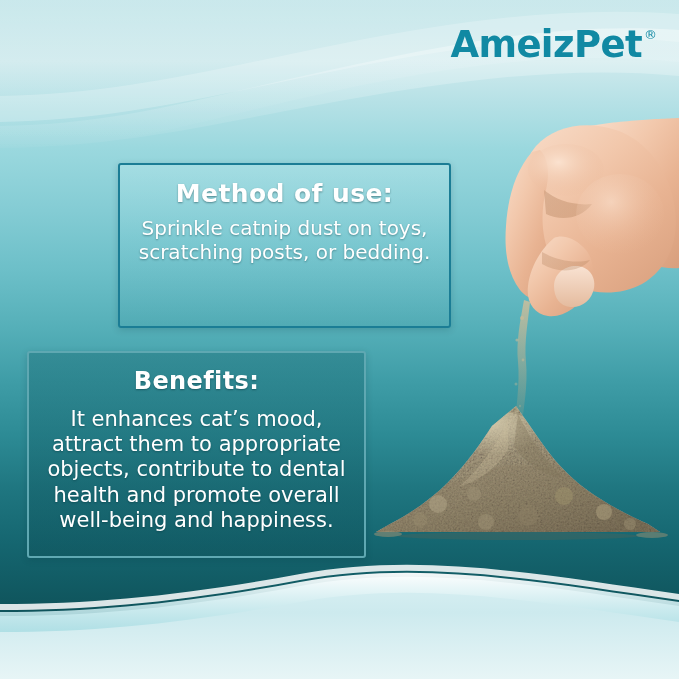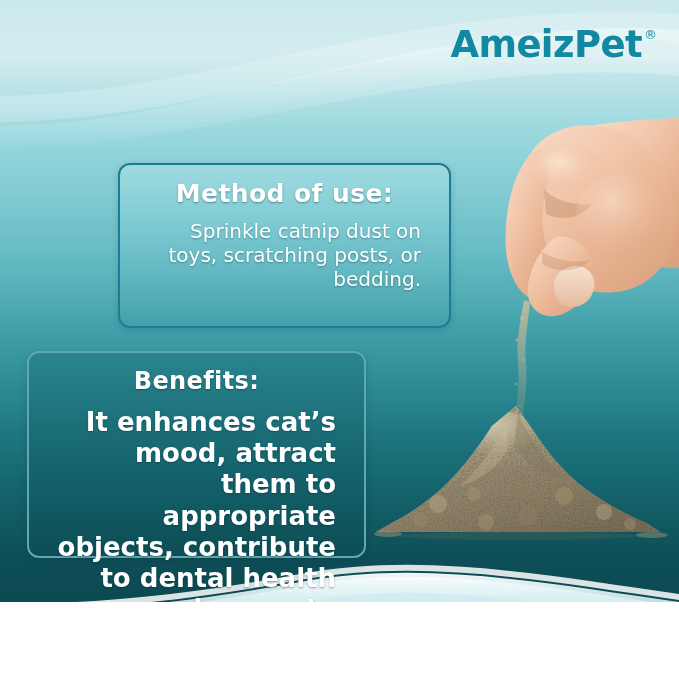--- a/index.html
+++ b/index.html
@@ -7,21 +7,21 @@
     padding: 0;
     background: #ffffff;
   }
   body {
     font-family: "Liberation Sans", sans-serif;
   }
 
   #poster {
     position: relative;
     width: 679px;
-    height: 602px;
+    height: 679px;
     overflow: hidden;
     background: linear-gradient(180deg,
         #bfe4e8 0%,
         #cfeaed 9%,
         #b6e1e6 15%,
         #9ad8de 22%,
         #84ccd4 31%,
         #6cbfc8 40%,
         #56b0b9 48%,
         #3f9da7 56%,
@@ -64,21 +64,21 @@
     font-family: "DejaVu Sans", sans-serif;
     font-size: 13px;
     color: #1189a3;
     margin-left: 2px;
     margin-top: 2px;
   }
 
   
   .card {
     position: absolute;
-    border-radius: 12px;
+    border-radius: 3px;
     box-sizing: border-box;
     text-align: center;
     padding: 14px 16px 16px 16px;
     box-shadow: 0 2px 7px rgba(0, 40, 48, 0.18);
   }
   #card-method {
     left: 118px;
     top: 163px;
     width: 333px;
     height: 165px;
@@ -111,28 +111,26 @@
   }
   #card-benefits .card-title {
     font-size: 24px;
     margin-bottom: 12px;
   }
   .card-body {
     color: #ffffff;
     font-family: "DejaVu Sans", sans-serif;
     font-size: 20px;
     line-height: 1.19;
-    margin: 12px;
+    margin: 0;
     text-shadow: 0 1px 2px rgba(0, 45, 52, 0.40);
-    text-align: right;
   }
   #card-benefits .card-body {
-    font-size: 26px;
+    font-size: 21px;
     line-height: 1.20;
-    font-weight: bold;
   }
 
   
   #hand-wrap {
     position: absolute;
     left: 470px;
     top: 118px;
     width: 209px;
     height: 245px;
   }

